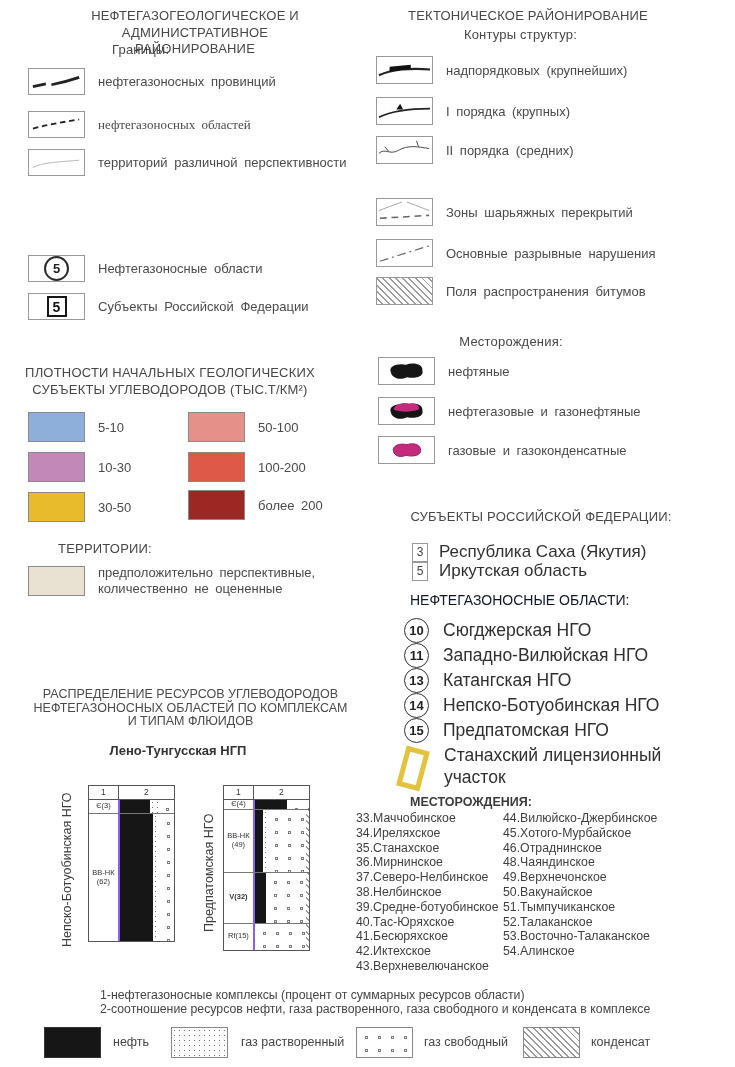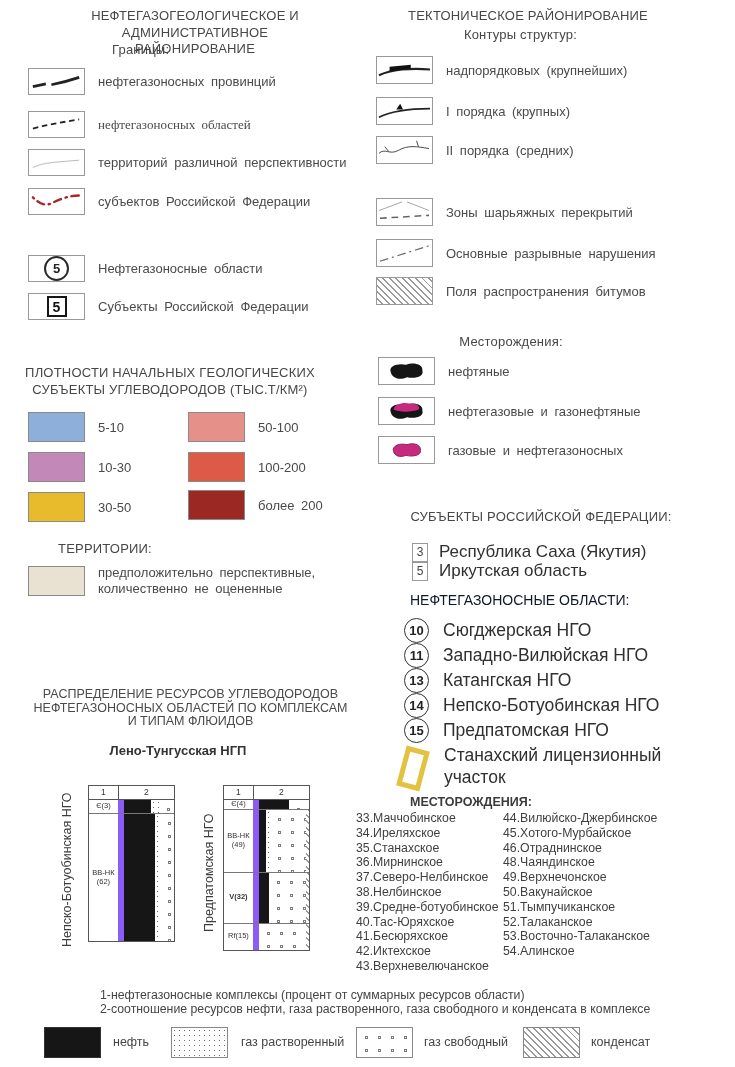--- a/index.html
+++ b/index.html
@@ -34,21 +34,21 @@
           background-image:radial-gradient(circle,#fff .7px,#7d7d7d .9px,#7d7d7d 1.7px,transparent 2px);
           background-size:13px 13px;background-position:3px 3px;}
   .pat-cond{background:repeating-linear-gradient(45deg,#fff 0 3.5px,#9a9a9a 3.5px 4.6px);}
   
   .chart{position:absolute;border:1px solid #555;background:#fff;display:flex;flex-direction:column;box-sizing:border-box;}
   .chart-header{display:flex;height:13px;border-bottom:1px solid #555;font-size:8.5px;color:#333;flex:0 0 auto;}
   .chart-header .c1{width:34%;border-right:1px solid #555;text-align:center;line-height:13px;}
   .chart-header .c2{flex:1;text-align:center;line-height:13px;}
   .chart-row{display:flex;border-bottom:1px solid #777;min-height:0;}
   .chart-row:last-child{border-bottom:none;}
-  .row-label{width:34%;border-right:6px solid #8b5cf6;font-size:7.5px;color:#333;display:flex;
+  .row-label{width:34%;border-right:2px solid #8b5cf6;font-size:7.5px;color:#333;display:flex;
           align-items:center;justify-content:center;text-align:center;white-space:pre-line;line-height:1.15;}
   .row-bar{flex:1;display:flex;min-width:0;}
   .seg{height:100%;}
   .field-line{font-size:12.3px;line-height:14.8px;color:#3f3f3f;white-space:nowrap;}
   .note{font-size:12.3px;color:#454545;white-space:nowrap;}
   .flegend-label{font-size:12.5px;line-height:31px;color:#454545;white-space:nowrap;}
   .fswatch{position:absolute;top:0;width:57px;height:31px;box-sizing:border-box;border:1px solid #888;}
 </style>
 </head>
 <body>
@@ -80,28 +80,20 @@
     <span class="sym-label">нефтегазоносных областей</span>
   </div>
   <div class="abs row" style="left:28px;top:149px;">
     <span class="symbox">
       <svg viewBox="0 0 57 27">
           <path d="M3 19 C14 13 32 13 53 11" stroke="#b3b3b3" stroke-width="1" fill="none"></path>
         </svg>
     </span>
     <span class="sym-label">территорий различной перспективности</span>
   </div>
-  <div class="abs row" style="left:28px;top:188px;">
-    <span class="symbox">
-      <svg viewBox="0 0 57 27">
-          <path d="M3 9 C10 16 16 19 24 15 C32 11 42 7 53 7" stroke="#a5292a" stroke-width="2.6" fill="none" stroke-linecap="round" stroke-dasharray="1.5 5 8 5"></path>
-        </svg>
-    </span>
-    <span class="sym-label">субъектов Российской Федерации</span>
-  </div>
 
   <div class="abs row" style="left:28px;top:255px;">
     <span class="symbox" style="display:flex;align-items:center;justify-content:center;">
       <span class="circled-num">5</span>
     </span>
     <span class="sym-label">Нефтегазоносные области</span>
   </div>
   <div class="abs row" style="left:28px;top:293px;">
     <span class="symbox" style="display:flex;align-items:center;justify-content:center;">
       <span class="boxed-num">5</span>
@@ -292,21 +284,21 @@
         </svg>
     </span>
     <span class="sym-label">нефтегазовые и газонефтяные</span>
   </div>
   <div class="abs row" style="left:378px;top:436px;">
     <span class="symbox" style="height:28px;">
       <svg viewBox="0 0 57 27">
           <path d="M15 15 C13 9 22 6 29 8 C37 5 44 9 43 14 C44 19 35 21 28 19 C21 22 16 19 15 15 Z" fill="#c52a7d" stroke="#8e2163" stroke-width="1"></path>
         </svg>
     </span>
-    <span class="sym-label">газовые и нефтегазоносных</span>
+    <span class="sym-label">газовые и газоконденсатные</span>
   </div>
 
   <div class="abs center h13" style="left:376px;top:509px;width:330px;">СУБЪЕКТЫ РОССИЙСКОЙ ФЕДЕРАЦИИ:</div>
 
   <div class="abs row" style="left:412px;top:542px;">
     <span class="small-box">3</span>
     <span class="big-label">Республика Саха (Якутия)</span>
   </div>
   <div class="abs row" style="left:412px;top:561px;">
     <span class="small-box">5</span>

